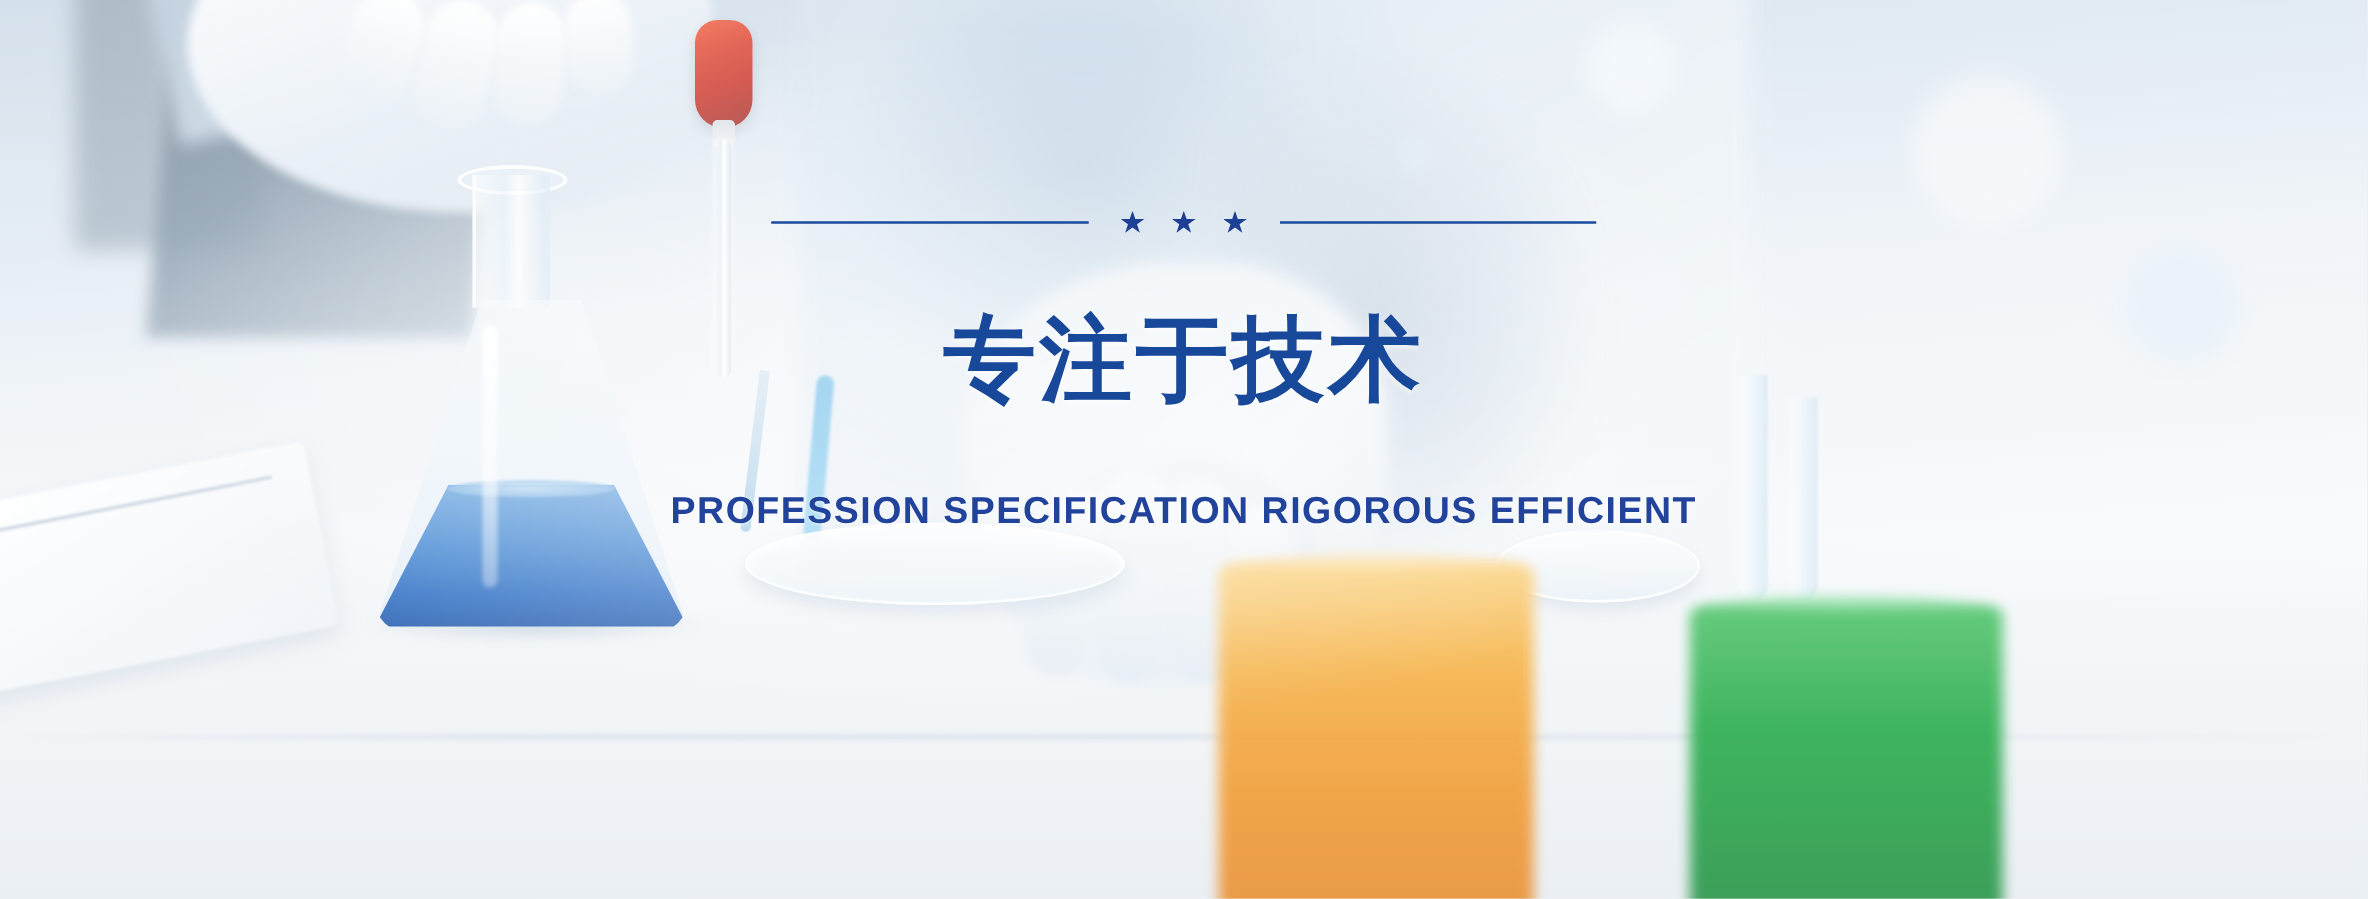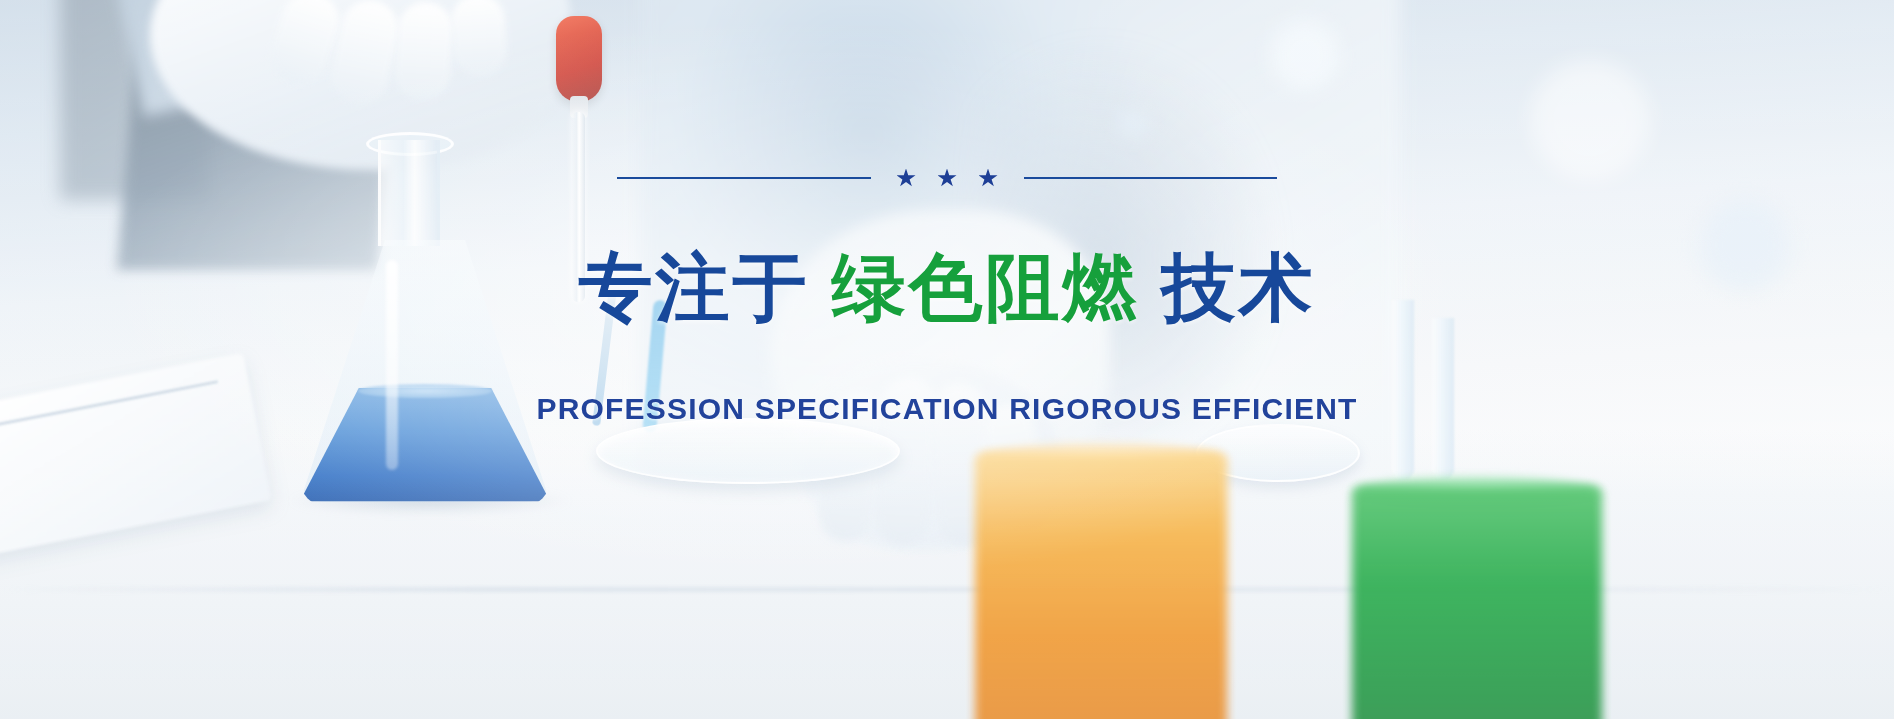--- a/index.html
+++ b/index.html
@@ -373,21 +373,20 @@
       <div class="stars">
         <div class="star"></div>
         <div class="star"></div>
         <div class="star"></div>
       </div>
       <div class="rule right"></div>
     </div>
 
     <div class="headline">
       <span class="hl-blue">专注于</span>
-      <span class="hl-green">绿色阻燃</span>
       <span class="hl-blue">技术</span>
     </div>
 
     <div class="subtitle">PROFESSION SPECIFICATION RIGOROUS EFFICIENT</div>
 
 
   </div>
 </div>
 
 </body></html>

